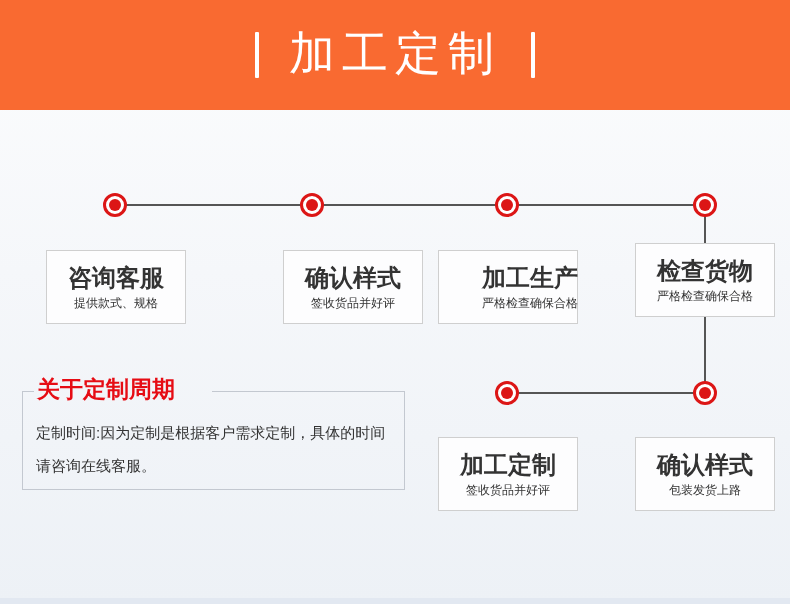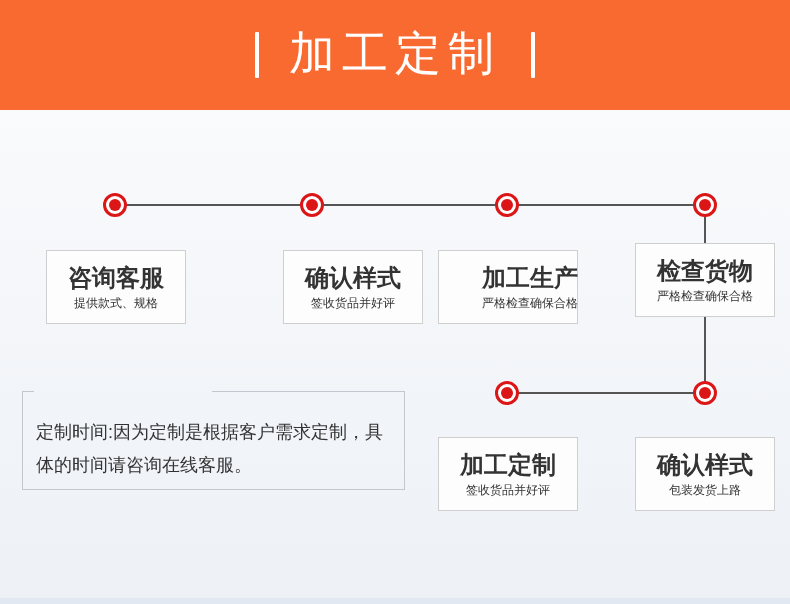--- a/index.html
+++ b/index.html
@@ -30,21 +30,21 @@
         gap:7px;text-align:center;}
   .card-title{font-size:24px;font-weight:600;color:#333;line-height:1;white-space:nowrap;}
   .card-sub{font-size:12px;font-weight:500;color:#333;line-height:1;white-space:nowrap;}
   
   .about-box{position:absolute;left:22px;top:391px;width:383px;height:99px;
              border:1px solid #c3c8d0;border-top:none;box-sizing:border-box;z-index:2;}
   .about-border-left{position:absolute;left:22px;top:391px;width:12px;height:1px;background:#c3c8d0;z-index:2;}
   .about-border-right{position:absolute;left:212px;top:391px;width:193px;height:1px;background:#c3c8d0;z-index:2;}
   .about-title{position:absolute;left:37px;top:377px;font-size:23px;font-weight:bold;
                color:#e60c14;line-height:1.1;z-index:3;white-space:nowrap;}
-  .about-body{position:absolute;left:36px;top:416px;width:356px;font-size:18px;
+  .about-body{position:absolute;left:36px;top:416px;width:356px;font-size:15px;
               color:#333;line-height:33px;z-index:3;}
   
   .bottom-strip{position:absolute;left:0;bottom:0;width:790px;height:6px;background:#e2e8f1;}
 </style>
 </head>
 <body>
 
 <div id="page">
 
   <div class="header" style="background:#f96a31;">
@@ -86,16 +86,17 @@
     <div class="card-sub">签收货品并好评</div>
   </div>
   <div class="card" style="left:635px;top:437px;">
     <div class="card-title">确认样式</div>
     <div class="card-sub">包装发货上路</div>
   </div>
 
   <div class="about-border-left"></div>
   <div class="about-border-right"></div>
   <div class="about-box"></div>
+  <div class="about-title">关于定制周期</div>
   <div class="about-body">定制时间:因为定制是根据客户需求定制，具体的时间请咨询在线客服。</div>
 
   <div class="bottom-strip"></div>
 </div>
 
 </body></html>

